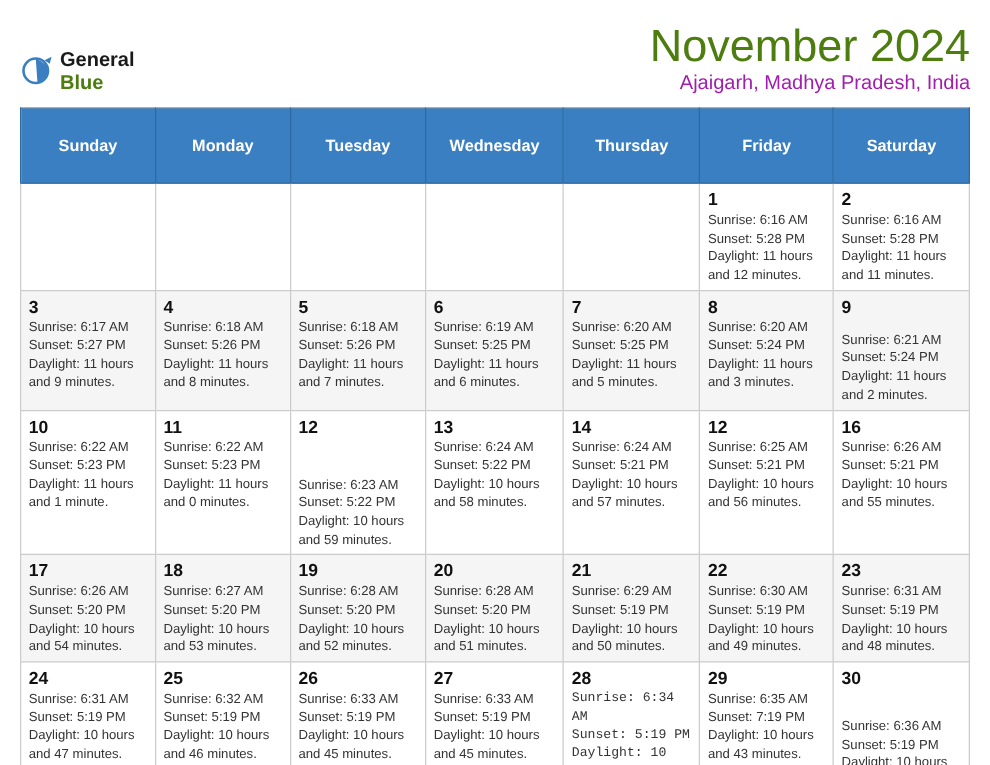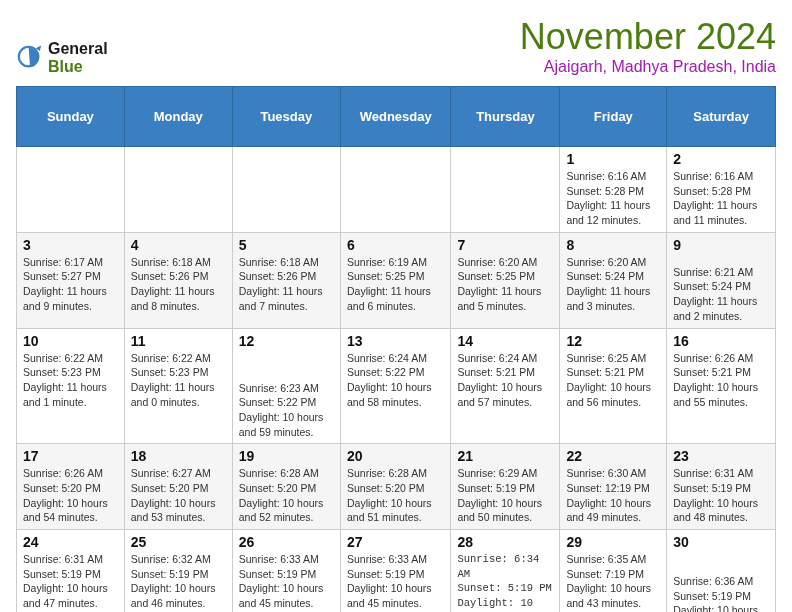--- a/index.html
+++ b/index.html
@@ -245,21 +245,21 @@
         </td>
         <td>
           <div class="day-number">21</div>
           <div class="day-detail" style="white-space: pre-line;">Sunrise: 6:29 AM
 Sunset: 5:19 PM
 Daylight: 10 hours and 50 minutes.</div>
         </td>
         <td>
           <div class="day-number">22</div>
           <div class="day-detail" style="white-space: pre-line;">Sunrise: 6:30 AM
-Sunset: 12:19 PM
+Sunset: 5:19 PM
 Daylight: 10 hours and 49 minutes.</div>
         </td>
         <td>
           <div class="day-number">23</div>
           <div class="day-detail" style="white-space: pre-line;">Sunrise: 6:31 AM
 Sunset: 5:19 PM
 Daylight: 10 hours and 48 minutes.</div>
         </td>
       </tr>
       <tr>

